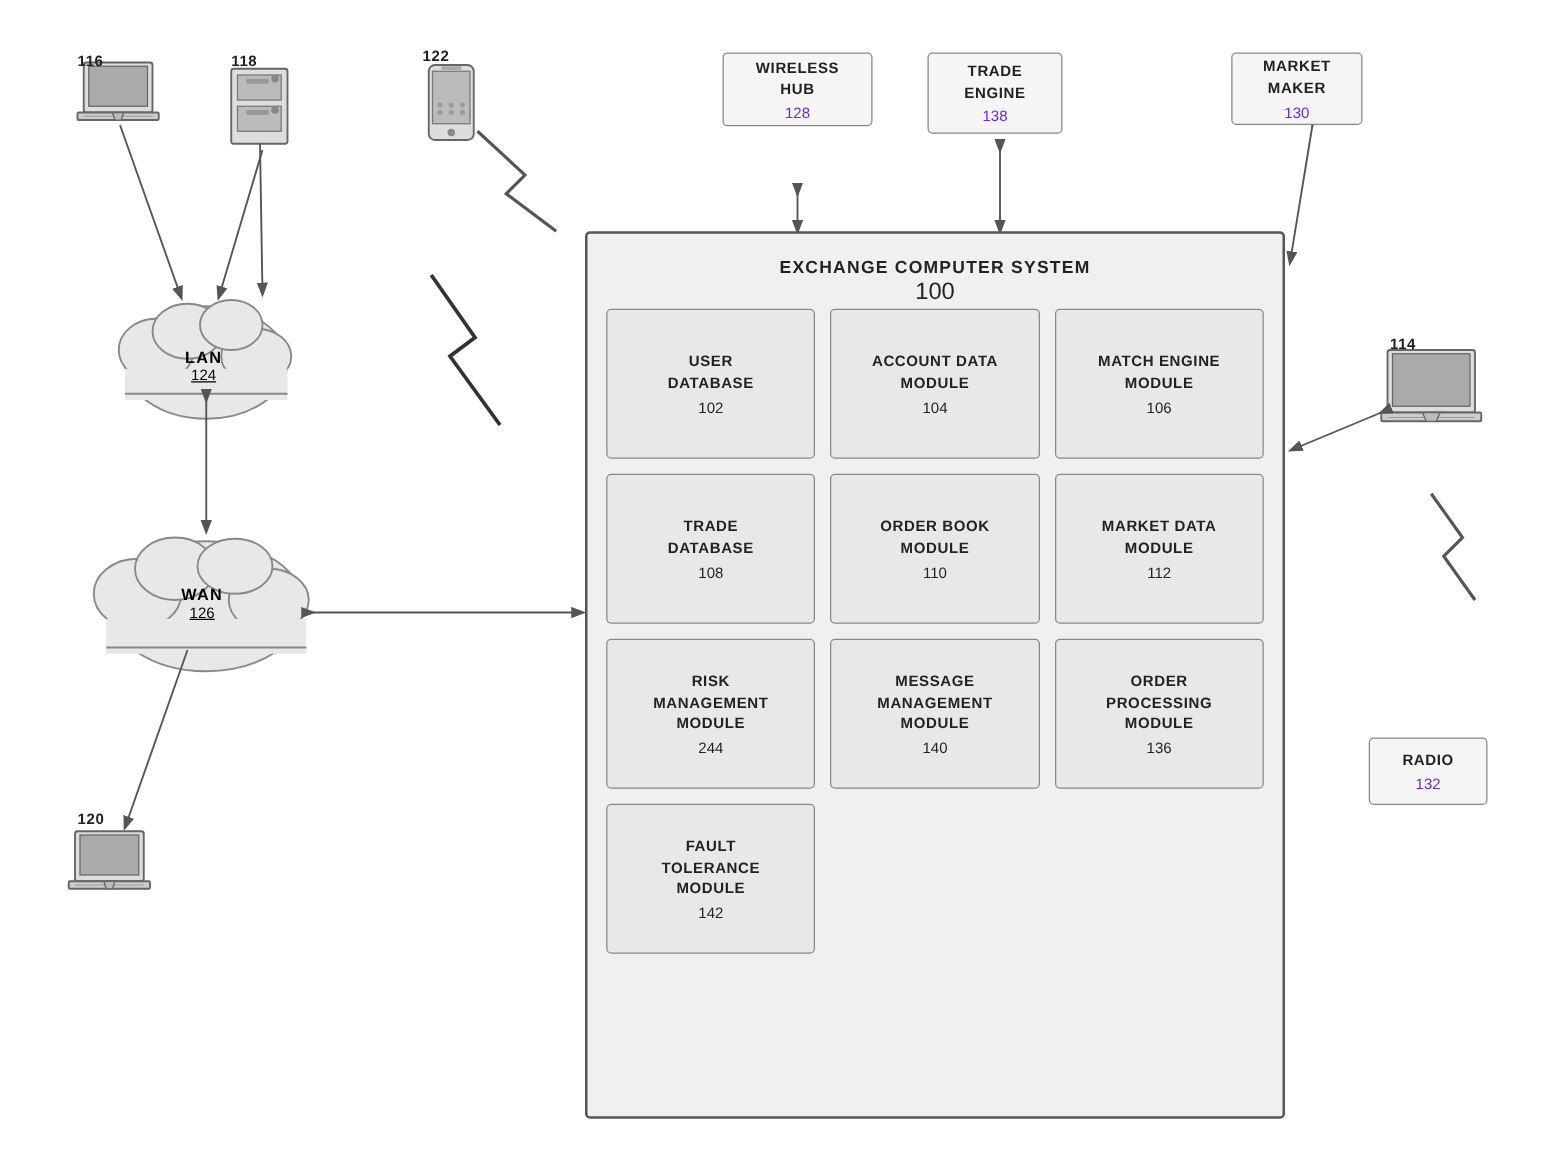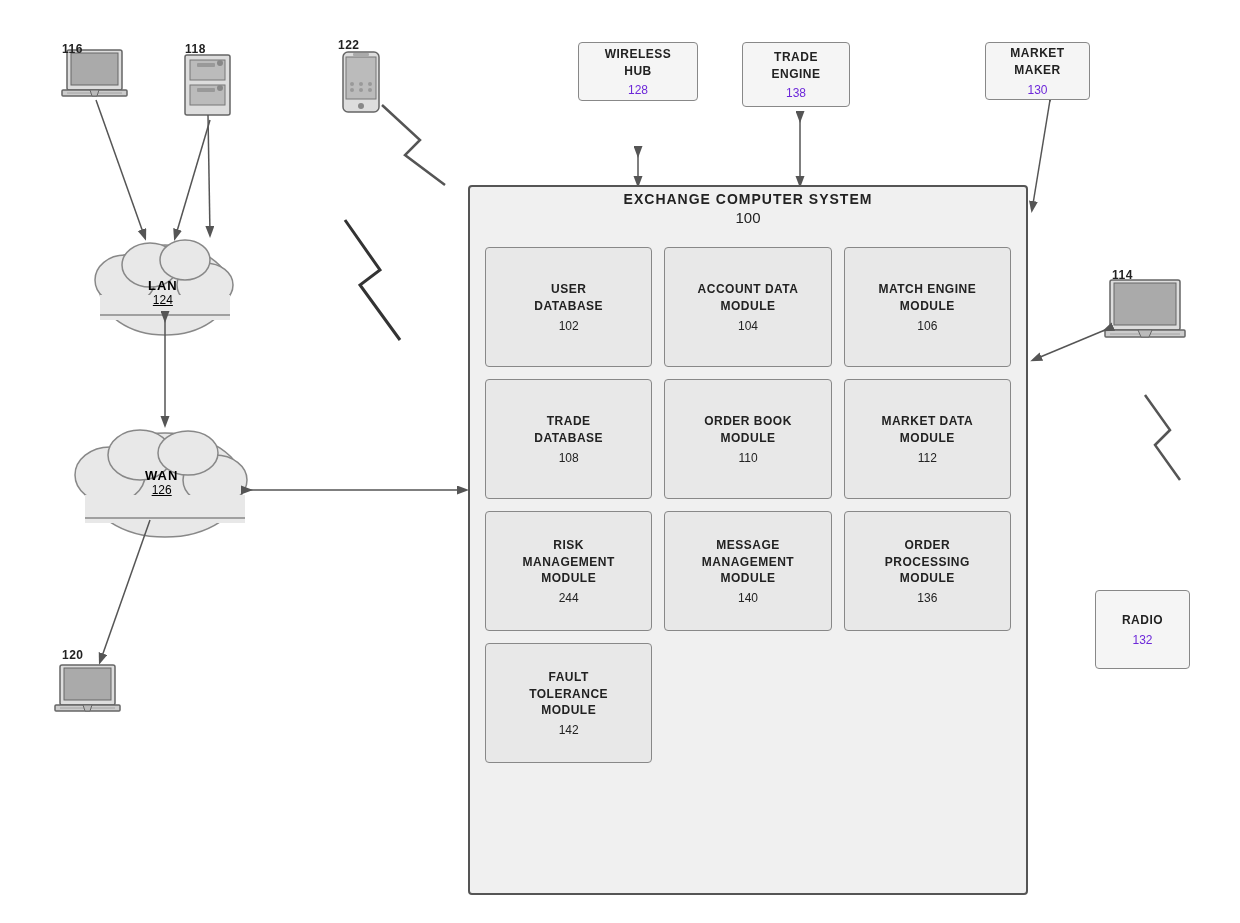--- a/index.html
+++ b/index.html
@@ -29,27 +29,27 @@
       border: 2px solid #555;
       border-radius: 4px;
       background: #f0f0f0;
     }
 
     .exchange-title {
       text-align: center;
       font-size: 14px;
       font-weight: bold;
       letter-spacing: 1px;
-      margin-top: 4px;
+      margin-top: 18px;
       color: #222;
     }
 
     .exchange-number {
       text-align: center;
-      font-size: 15px;
+      font-size: 19px;
       color: #222;
       margin-top: 2px;
     }
 
     
     .modules-grid {
       position: absolute;
       top: 60px;
       left: 15px;
       right: 15px;
@@ -285,21 +285,21 @@
   <div class="ext-box" style="left:742px;top:42px;width:108px;height:65px;">
     <div class="ext-box-title">TRADE ENGINE</div>
     <div class="ext-box-number">138</div>
   </div>
 
   <div class="ext-box" style="left:985px;top:42px;width:105px;height:58px;">
     <div class="ext-box-title">MARKET<br>MAKER</div>
     <div class="ext-box-number">130</div>
   </div>
 
-  <div class="ext-box" style="left:1095px;top:590px;width:95px;height:79px;">
+  <div class="ext-box" style="left:1095px;top:590px;width:95px;height:54px;">
     <div class="ext-box-title">RADIO</div>
     <div class="ext-box-number">132</div>
   </div>
 
   <div class="exchange-system">
     <div class="exchange-title">EXCHANGE COMPUTER SYSTEM</div>
     <div class="exchange-number">100</div>
 
     <div class="modules-grid">
 

